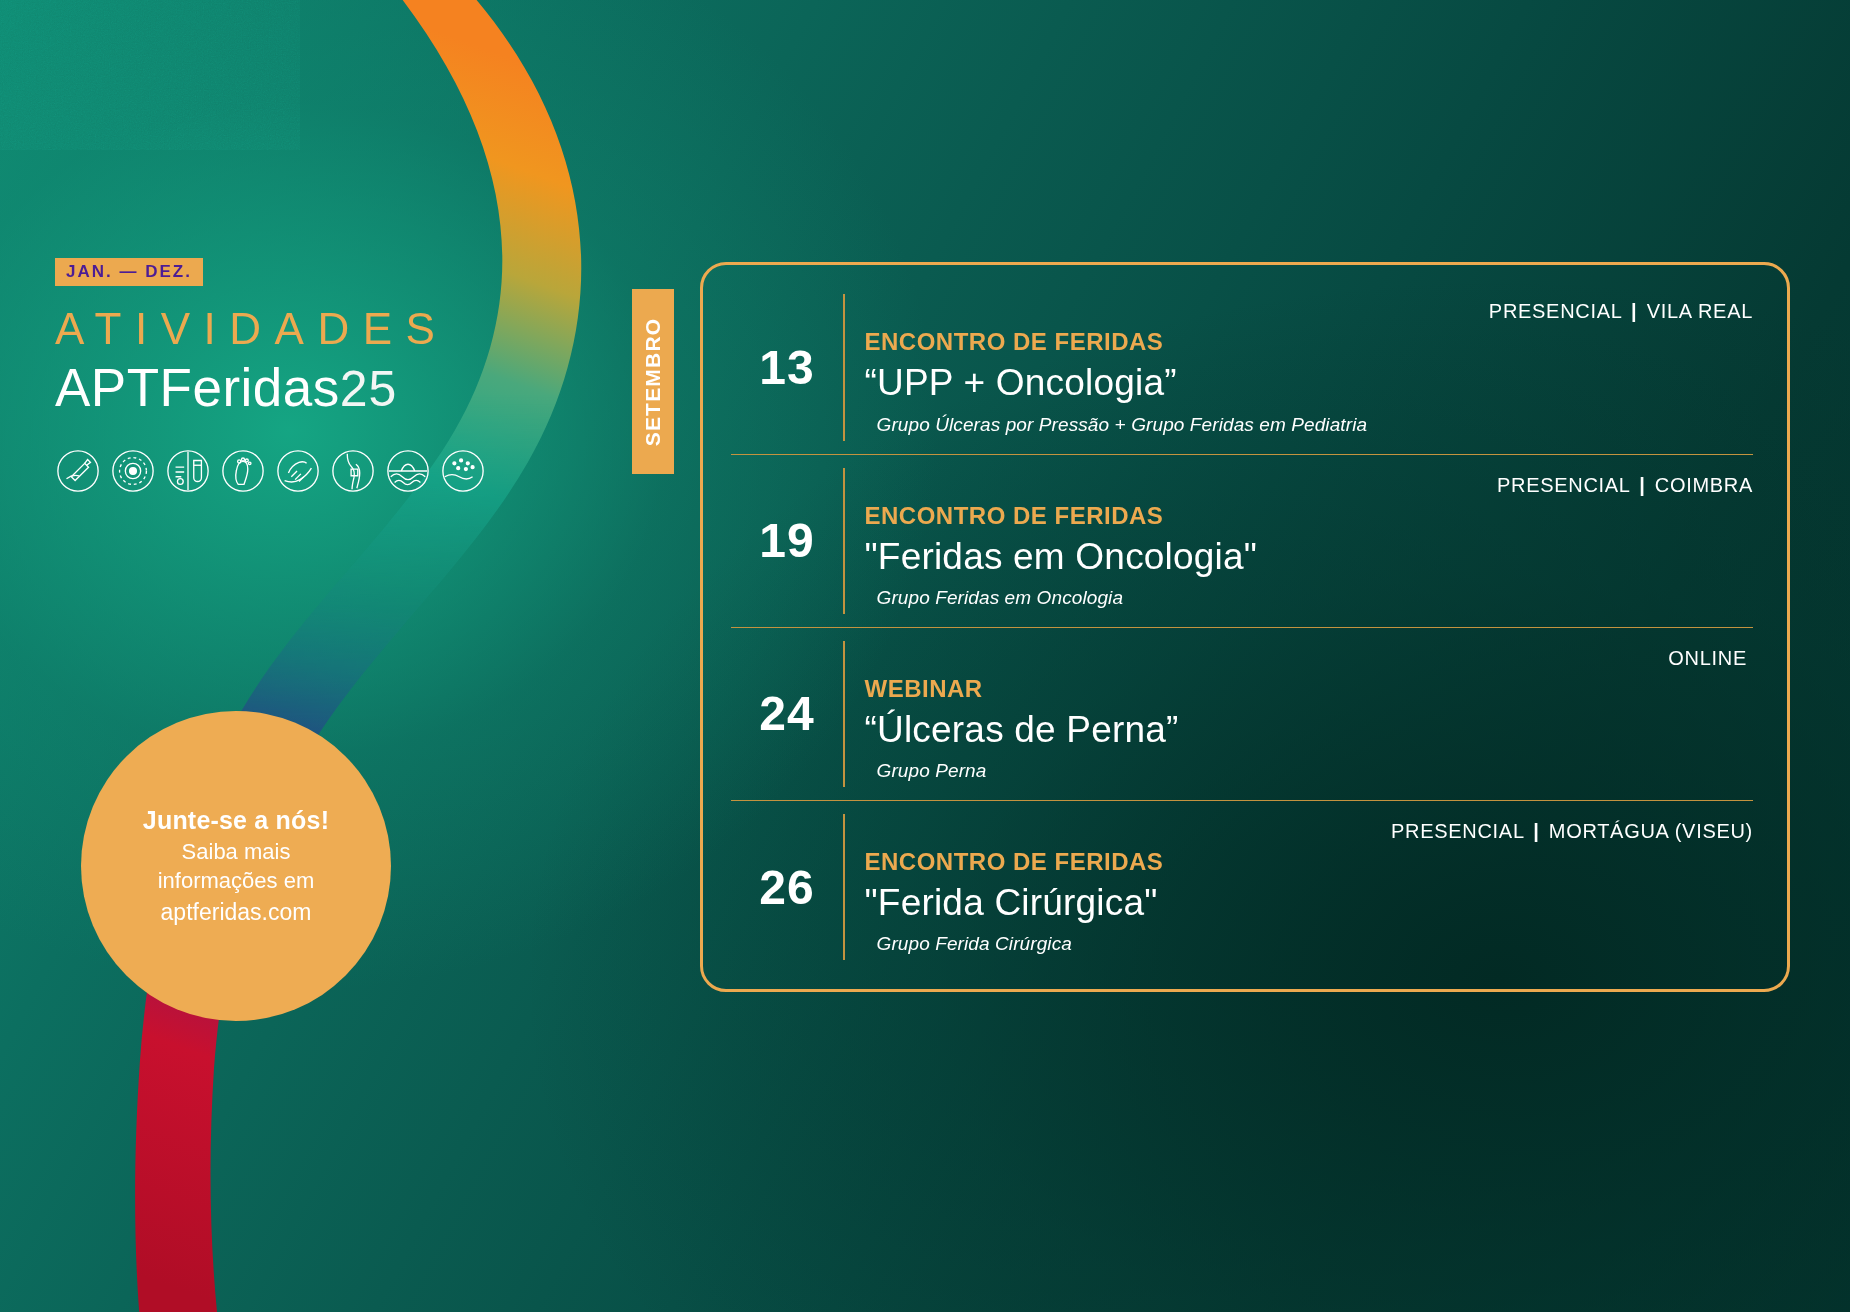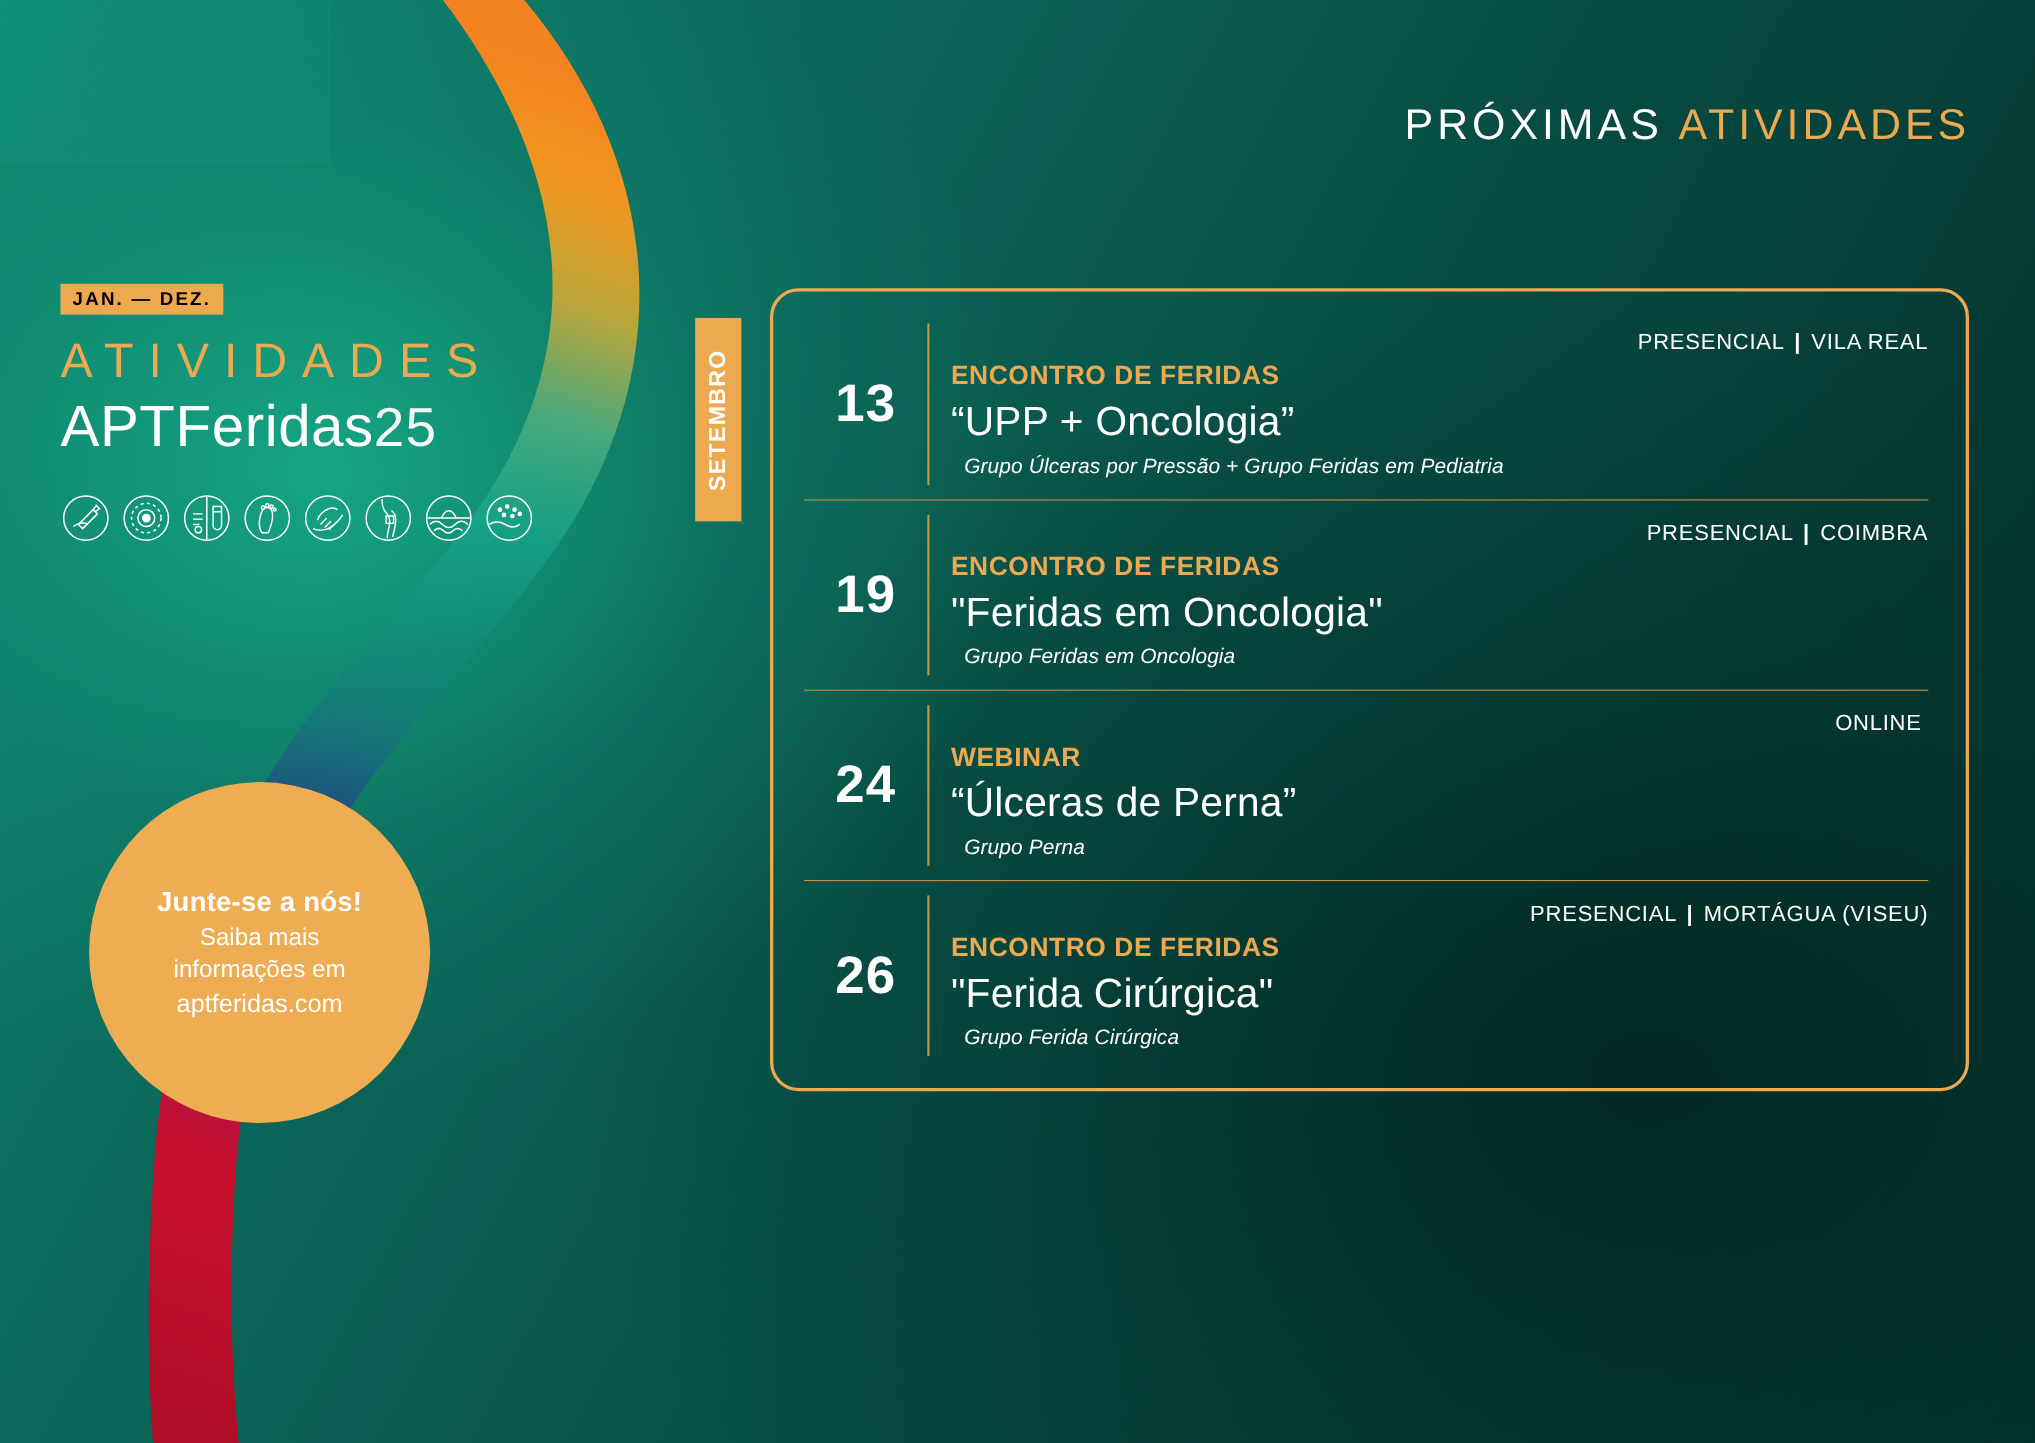--- a/index.html
+++ b/index.html
@@ -27,21 +27,21 @@
   }
 
   
   #ribbon { position:absolute; left:0; top:0; width:1850px; height:1312px; pointer-events:none; }
 
   
   #brand { position:absolute; left:55px; top:258px; width:470px; }
   .jan-badge {
     display:inline-block;
     background:#eca94f;
-    color:#000000;
+    color:#4c1d95;
     font-weight:bold;
     font-size:17px;
     letter-spacing:2.0px;
     padding:5px 11px 6px 11px;
     line-height:1;
   }
   .atividades {
     color:#eca94f;
     font-size:44px;
     letter-spacing:13.5px;
@@ -195,24 +195,20 @@
       C 185,800 150,920 140,1060
       C 133,1160 134,1250 140,1322
       L 218,1322
       C 210,1245 208,1160 214,1068
       C 224,935 258,825 318,735
       C 382,638 472,560 528,462
       C 612,315 600,140 468,-10
       Z"></path>
   </svg>
 
-  <div id="header">
-    <span class="h-white">PRÓXIMAS</span>
-    <span class="h-gold">ATIVIDADES</span>
-  </div>
 
   <div id="brand">
     <div class="jan-badge">JAN. — DEZ.</div>
     <div class="atividades">ATIVIDADES</div>
     <div class="apt-line">
       <span class="apt-bold">APTFeridas</span><span class="apt-year">25</span>
     </div>
   </div>
 
   <div id="icon-row">

